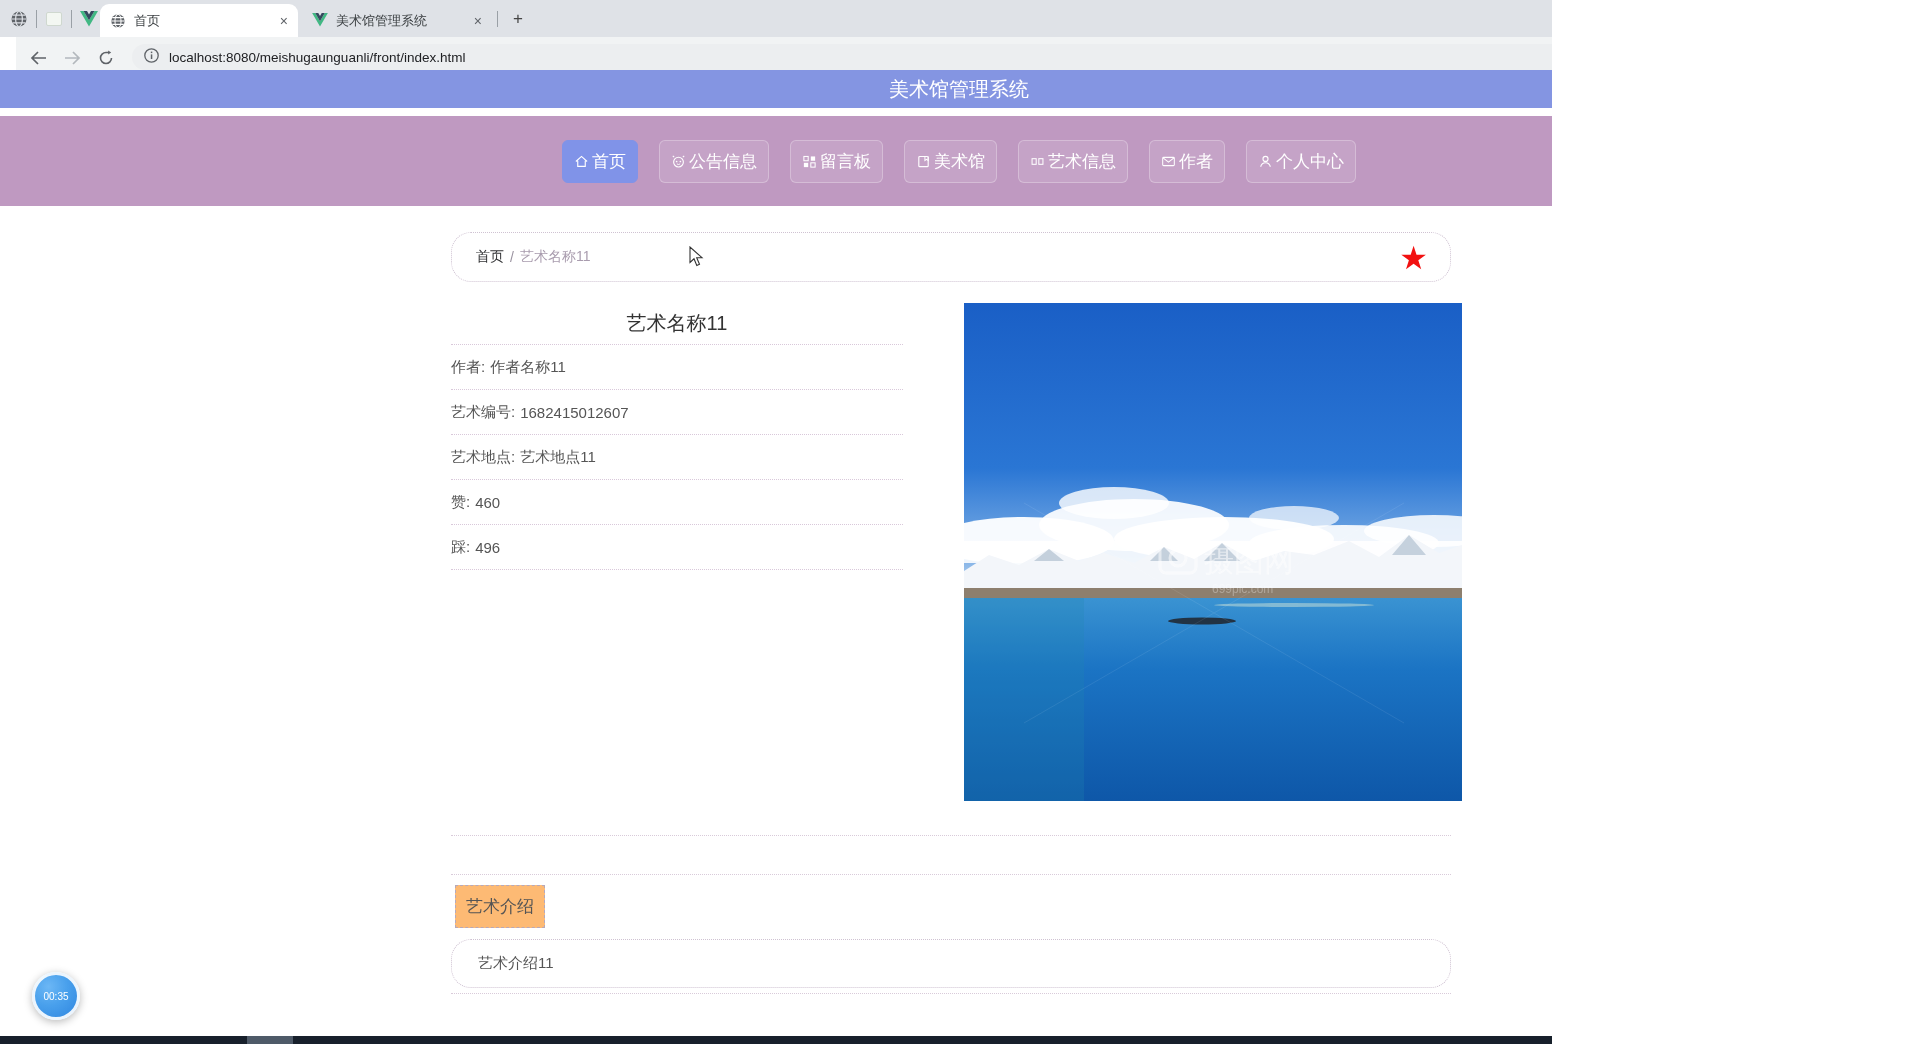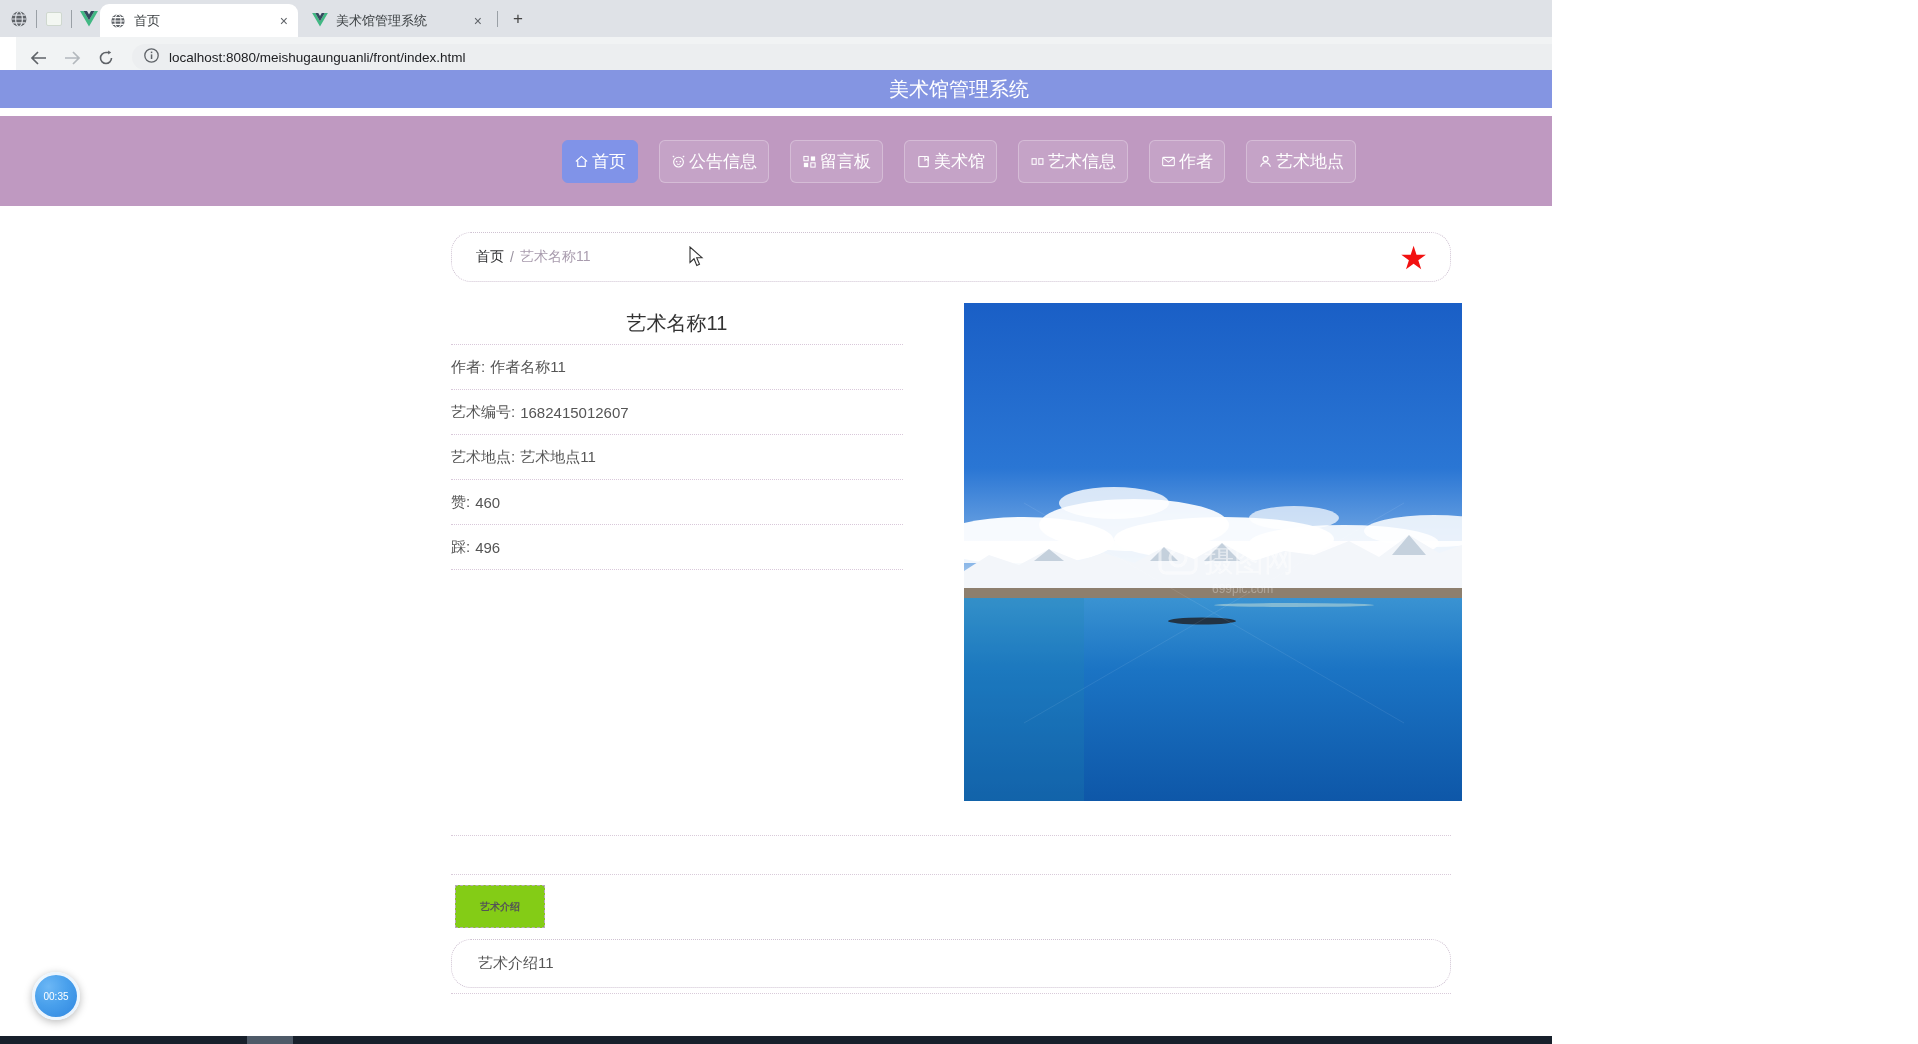--- a/index.html
+++ b/index.html
@@ -54,21 +54,21 @@
   .art-title { height:42px; display:flex; align-items:center; justify-content:center; font-size:20px; color:#333; border-bottom:1px dotted #d9c8da; }
   .field-row { height:45px; display:flex; align-items:center; font-size:15px; color:#555; border-bottom:1px dotted #d9c8da; }
   .field-row .lb { margin-right:5px; }
   .vote-row { height:55px; display:flex; align-items:center; font-size:15px; color:#666; border-bottom:1px dotted #d9c8da; }
   .vote-row svg { margin:0 2px; }
   .vote-count { color:#666; }
 
   .photo { position:absolute; left:964px; top:97px; width:498px; height:498px; }
 
   .hr-dot { position:absolute; left:451px; width:1000px; height:0; border-top:1px dotted #d9cbda; }
-  .intro-tab { position:absolute; left:455px; top:679px; width:90px; height:43px; border:1px dashed #b7a9ba; background:#84cc16; display:flex; align-items:center; justify-content:center; font-size:10px; color:#555; cursor:pointer;font-weight:bold; }
+  .intro-tab { position:absolute; left:455px; top:679px; width:90px; height:43px; border:1px dashed #b7a9ba; background:#fdba74; display:flex; align-items:center; justify-content:center; font-size:17px; color:#555; cursor:pointer; }
   .intro-card { position:absolute; left:451px; top:733px; width:1000px; height:49px; border:1px dotted #cfc2d2; border-radius:20px; display:flex; align-items:center; padding:0 26px; font-size:15px; color:#555; }
 
   .timer { position:absolute; left:32px; top:766px; width:48px; height:48px; border-radius:50%;
            background:radial-gradient(circle at 32% 28%, #6cb7f5 0%, #49a0ec 45%, #2f86e0 100%);
            border:3px solid rgba(255,255,255,0.9); box-shadow:0 2px 9px rgba(0,0,0,0.28);
            display:flex; align-items:center; justify-content:center; color:#fff; font-size:10px; }
 
   
   .scrollbar { position:absolute; right:0; top:206px; width:15px; height:830px; background:#f4f4f4; }
   .sb-btn { position:absolute; left:0; width:15px; height:16px; background:#f4f4f4; display:flex; align-items:center; justify-content:center; }
@@ -259,21 +259,21 @@
           <rect x="1.8" y="3.6" width="12.4" height="8.8" rx="1" stroke="#fff" stroke-width="1.1" fill="none"></rect>
           <path d="M2.2 4.2 L8 8.6 L13.8 4.2" stroke="#fff" stroke-width="1.1" fill="none"></path>
         </svg>
       <span>作者</span>
     </div>
     <div class="nav-btn">
       <svg width="15" height="15" viewBox="0 0 16 16">
           <circle cx="8" cy="5.2" r="2.7" stroke="#fff" stroke-width="1.2" fill="none"></circle>
           <path d="M2.8 13.6 C3.6 10.6 5.5 9.3 8 9.3 C10.5 9.3 12.4 10.6 13.2 13.6" stroke="#fff" stroke-width="1.2" fill="none"></path>
         </svg>
-      <span>艺术地点</span>
+      <span>个人中心</span>
     </div>
   </div>
 
   <div class="content">
 
     <div class="bc-card">
       <span class="bc-home">首页</span>
       <span class="bc-sep">/</span>
       <span class="bc-cur">艺术名称11</span>
       <span class="bc-star">★</span>

